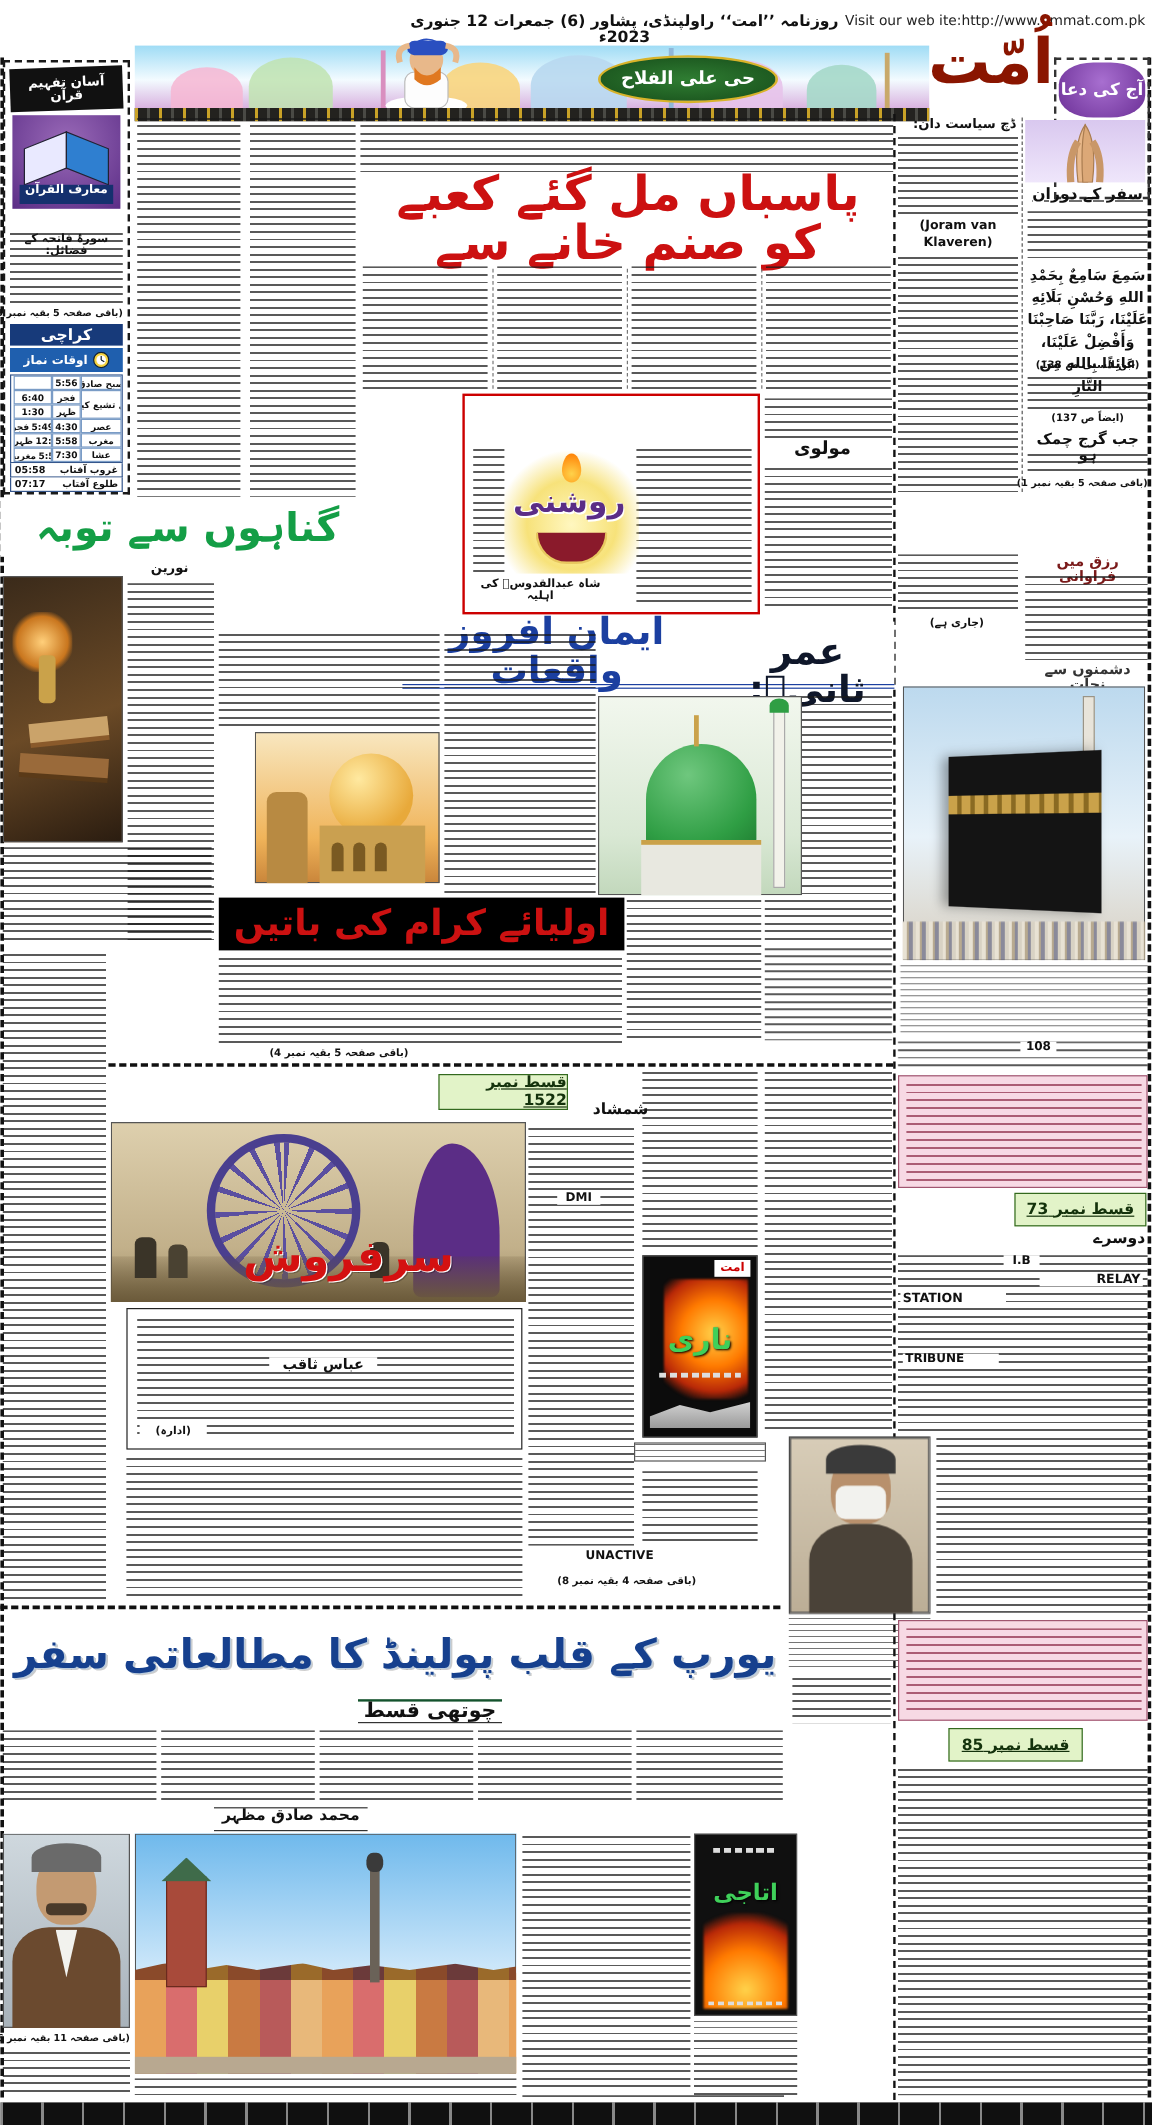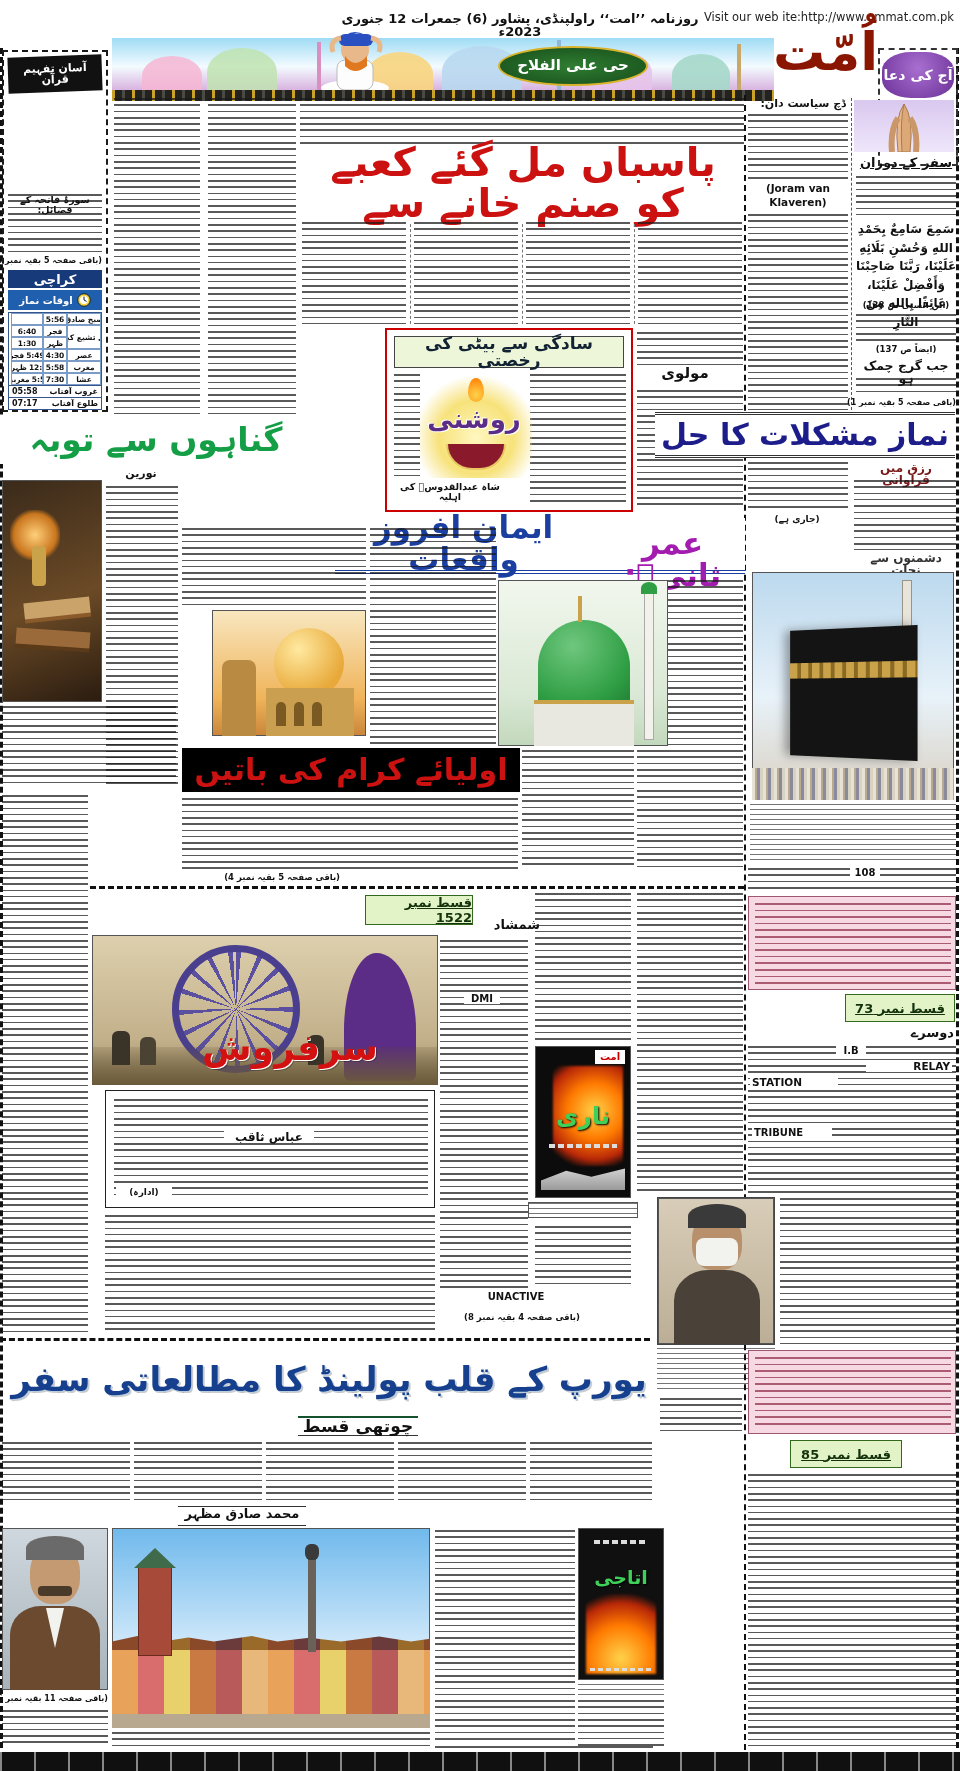--- a/index.html
+++ b/index.html
@@ -84,20 +84,28 @@
       <path d="M56 52 Q60 18 50 4 Q46 20 48 52Z" fill="#dca877" stroke="#a97c50"></path>
       <path d="M38 52 Q36 30 44 18" stroke="#c99768" stroke-width="6" fill="none"></path>
       <path d="M62 52 Q64 30 56 18" stroke="#c99768" stroke-width="6" fill="none"></path>
     </svg>
   </div>
 
   <div class="ab d" style="left:2px;top:50px;width:106px;height:362px;"></div>
   <div class="ab c" style="left:8px;top:56px;width:94px;height:36px;background:#111;transform:rotate(-2deg);">
     <span class="hd" style="color:#fff;font-size:11px;">آسان تفہیم قرآن</span>
   </div>
+  <div class="ab" style="left:10px;top:96px;width:90px;height:78px;background:radial-gradient(circle at 50% 30%,#9a6ab8,#5b2d86);">
+    <svg width="90" height="78" viewBox="0 0 90 78">
+      <path d="M10 58 L45 44 L45 14 L10 28 Z" fill="#e9e9ff" stroke="#223"></path>
+      <path d="M80 58 L45 44 L45 14 L80 28 Z" fill="#2f7fd0" stroke="#223"></path>
+      <rect x="6" y="58" width="78" height="16" fill="#15306e"></rect>
+    </svg>
+    <div class="ab hd" style="left:0;top:58px;width:90px;height:16px;color:#fff;font-size:10px;">معارف القرآن</div>
+  </div>
   <div class="ab hd" style="left:8px;top:195px;width:94px;height:14px;font-size:9.5px;">سورۂ فاتحہ کے فضائل:</div>
   <div class="ab sk" style="left:8px;top:194px;width:94px;height:60px;"></div>
   <div class="ab note" style="left:8px;top:256px;width:94px;font-size:8px;">(باقی صفحہ 5 بقیہ نمبر 3)</div>
   <div class="ab band" style="left:8px;top:270px;width:94px;height:18px;font-size:13px;">کراچی</div>
   <div class="ab band" style="left:8px;top:290px;width:94px;height:20px;font-size:10px;background:#1f5fae;gap:4px;">
     <span style="display:inline-flex;">
       <svg width="14" height="14" viewBox="0 0 14 14">
           <circle cx="7" cy="7" r="6.3" fill="#f4d33f" stroke="#123"></circle>
           <circle cx="7" cy="7" r="4" fill="#fff"></circle>
           <line x1="7" y1="7" x2="7" y2="3.6" stroke="#123" stroke-width="1"></line>
@@ -155,23 +163,20 @@
   <div class="ab sk" style="left:638px;top:222px;width:104px;height:104px;"></div>
   <div class="ab vdot" style="left:410px;top:224px;height:100px;"></div>
   <div class="ab vdot" style="left:522px;top:224px;height:100px;"></div>
   <div class="ab vdot" style="left:634px;top:224px;height:100px;"></div>
 
   <div class="ab sk" style="left:637px;top:332px;width:106px;height:34px;"></div>
   <div class="ab hd" style="left:650px;top:366px;width:70px;height:20px;font-size:15px;">مولوی</div>
   <div class="ab sk" style="left:637px;top:390px;width:106px;height:120px;"></div>
 
   <div class="ab" style="left:385px;top:328px;width:248px;height:184px;border:2.5px solid #cc0000;background:#fff;"></div>
-  <div class="ab c" style="left:394px;top:336px;width:230px;height:32px;background:#edf6d8;border:1px solid #444;">
-    <span class="hd" style="font-size:17px;color:#123;">سادگی سے بیٹی کی رخصتی</span>
-  </div>
   <div class="ab sk" style="left:530px;top:374px;width:96px;height:130px;"></div>
   <div class="ab sk" style="left:394px;top:374px;width:26px;height:104px;"></div>
 
   <div class="ab" style="left:420px;top:376px;width:112px;height:102px;background:radial-gradient(circle at 50% 60%,#fff7c0,#f7e27a 45%,rgba(255,255,255,0) 75%);">
     <div class="ab" style="left:48px;top:2px;width:16px;height:24px;background:radial-gradient(circle at 50% 70%,#ffd24a,#ff7a00);border-radius:50% 50% 50% 50%/60% 60% 40% 40%;"></div>
     <div class="ab hd" style="left:0;top:30px;width:108px;height:34px;font-size:26px;color:#5b2d86;text-shadow:1px 1px 0 #fff,-1px -1px 0 #fff;">روشنی</div>
     <div class="ab" style="left:26px;top:68px;width:60px;height:26px;background:#8a1a2b;border:2px solid #e8c860;border-top:none;border-radius:0 0 60px 60px;"></div>
   </div>
   <div class="ab hd" style="left:394px;top:482px;width:112px;height:14px;font-size:9.5px;">شاہ عبدالقدوسؒ کی اہلیہ</div>
 
@@ -186,21 +191,20 @@
   <div class="ab hd" style="left:856px;top:156px;width:100px;height:16px;font-size:13px;text-decoration:underline;">سفر کے دوران</div>
   <div class="ab sk" style="left:856px;top:176px;width:100px;height:40px;"></div>
   <div class="ab hd" style="left:854px;top:220px;width:104px;height:78px;font-size:12px;line-height:1.55;">سَمِعَ سَامِعٌ بِحَمْدِ اللهِ وَحُسْنِ بَلَائِهِ عَلَيْنَا، رَبَّنَا صَاحِبْنَا وَأَفْضِلْ عَلَيْنَا، عَائِذًا بِاللهِ مِنَ النَّارِ</div>
   <div class="ab note" style="left:856px;top:300px;width:100px;font-size:8.5px;">(ابن السنی ص 138)</div>
   <div class="ab sk" style="left:856px;top:314px;width:100px;height:28px;"></div>
   <div class="ab note" style="left:856px;top:344px;width:100px;font-size:8.5px;">(ایضاً ص 137)</div>
   <div class="ab hd" style="left:856px;top:360px;width:100px;height:16px;font-size:12.5px;">جب گرج چمک ہو</div>
   <div class="ab sk" style="left:856px;top:378px;width:100px;height:18px;"></div>
   <div class="ab note" style="left:848px;top:398px;width:108px;font-size:8px;">(باقی صفحہ 5 بقیہ نمبر 1)</div>
 
-  <div class="ab hd" style="left:655px;top:412px;width:300px;height:46px;background:#fff;border-top:3px double #333;border-bottom:3px double #333;font-size:30px;color:#1c1c8a;display:flex;align-items:center;justify-content:center;">نماز مشکلات کا حل</div>
   <div class="ab hd" style="left:856px;top:462px;width:100px;height:16px;font-size:12px;color:#7a1a1a;">رزق میں فراوانی</div>
   <div class="ab sk" style="left:854px;top:480px;width:102px;height:70px;"></div>
   <div class="ab hd" style="left:858px;top:552px;width:96px;height:16px;font-size:12px;color:#333;">دشمنوں سے نجات</div>
   <div class="ab sk" style="left:748px;top:462px;width:100px;height:48px;"></div>
   <div class="ab note" style="left:752px;top:514px;width:90px;font-size:9px;">(جاری ہے)</div>
 
   <div class="ab photo" style="left:752px;top:572px;width:202px;height:228px;background:linear-gradient(180deg,#bcd9ee 0%,#e8f2f9 55%,#d8cfc0 100%);overflow:hidden;">
     <div class="ab" style="left:150px;top:8px;width:10px;height:120px;background:#e8e4da;border:1px solid #9a9486;"></div>
     <div class="ab" style="left:34px;top:56px;width:130px;height:130px;background:#141414;transform:perspective(300px) rotateY(-12deg);box-shadow:-6px 0 10px rgba(0,0,0,.35);">
       <div class="ab" style="left:0;top:34px;width:130px;height:16px;background:repeating-linear-gradient(90deg,#caa24a 0 8px,#8a6a22 8px 12px);"></div>
@@ -215,21 +219,21 @@
 
   <div class="ab photo" style="left:2px;top:480px;width:100px;height:222px;background:linear-gradient(160deg,#3a2a1a,#6b4a26 55%,#2a1c10);overflow:hidden;">
     <div class="ab" style="left:8px;top:30px;width:50px;height:50px;background:radial-gradient(circle,#ffcf7a,#c9761e 60%,rgba(0,0,0,0) 75%);"></div>
     <div class="ab" style="left:22px;top:120px;width:66px;height:16px;background:#caa36a;transform:rotate(-6deg);box-shadow:0 4px 0 #8a5a2b;"></div>
     <div class="ab" style="left:14px;top:150px;width:74px;height:16px;background:#9a6a3a;transform:rotate(4deg);box-shadow:0 4px 0 #5a3a18;"></div>
     <div class="ab" style="left:30px;top:66px;width:14px;height:40px;background:#caa24a;border-radius:4px;"></div>
   </div>
   <div class="ab sk" style="left:2px;top:706px;width:174px;height:80px;"></div>
 
   <div class="ab hd" style="left:335px;top:518px;width:410px;height:56px;background:#fff;border-bottom:4px double #1b3fa0;display:flex;align-items:center;justify-content:center;gap:8px;font-size:31px;">
-    <span style="color:#a21caf;margin-top:32px;">عمر ثانیؒ:</span>
+    <span style="color:#0f172a;margin-top:32px;">عمر ثانیؒ:</span>
     <span style="color:#1b3fa0;">ایمان افروز واقعات</span>
   </div>
 
   <div class="ab sk" style="left:182px;top:528px;width:184px;height:78px;"></div>
   <div class="ab sk" style="left:370px;top:528px;width:126px;height:? ;height:262px;"></div>
   <div class="ab sk" style="left:637px;top:580px;width:106px;height:206px;"></div>
 
   <div class="ab photo" style="left:212px;top:610px;width:154px;height:126px;background:linear-gradient(180deg,#f8e7c0,#f0b45a 70%,#c9853a);overflow:hidden;">
     <div class="ab" style="left:62px;top:18px;width:70px;height:70px;background:radial-gradient(circle at 35% 30%,#ffe9a0,#e8a93a 70%);border-radius:50%;"></div>
     <div class="ab" style="left:54px;top:78px;width:88px;height:48px;background:#caa050;"></div>

